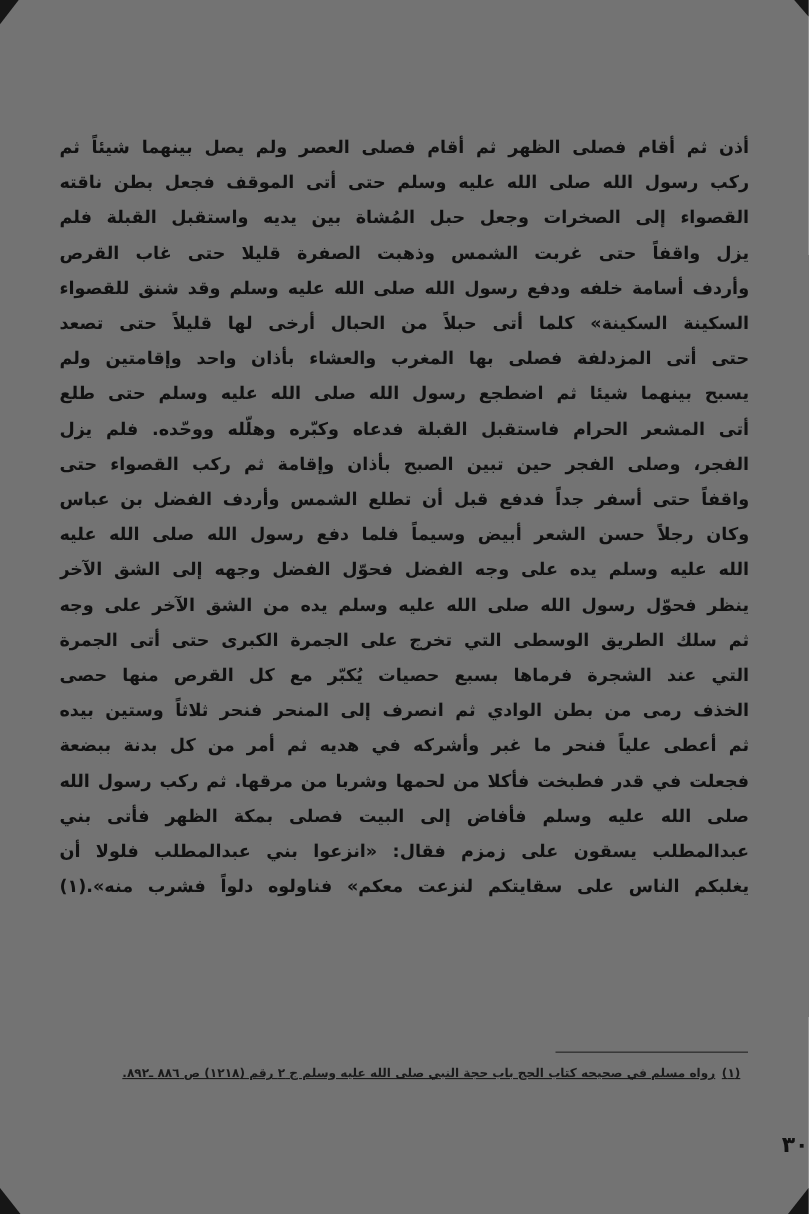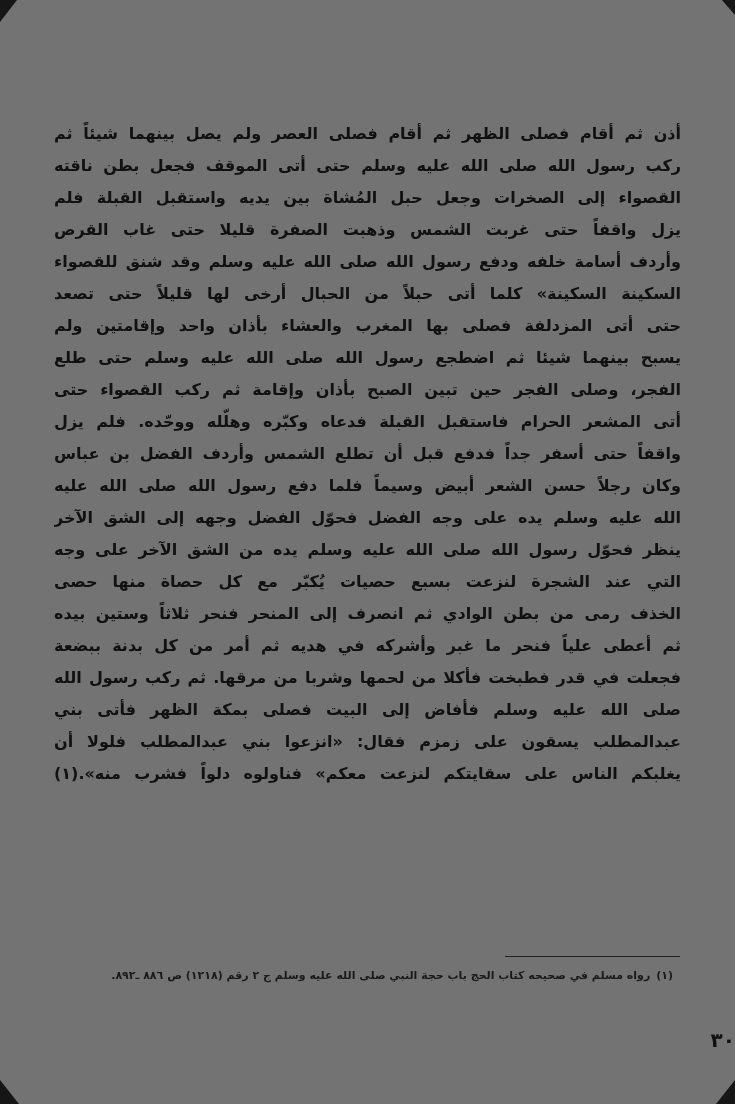--- a/index.html
+++ b/index.html
@@ -60,20 +60,21 @@
   .footnote {
     position: absolute;
     top: 968px;
     right: 62px;
     left: 40px;
     font-size: 11px;
     font-weight: 700;
     color: #1a1a1a;
     line-height: 16px;
     text-align: right;
+    text-decoration: underline;
   }
   .footnote-marker {
     margin-left: 6px;
   }
   .page-number {
     position: absolute;
     bottom: 52px;
     left: 0;
     right: 0;
     text-align: right;
@@ -94,27 +95,28 @@
 
   <div class="main-text">
       <div class="text-line">أذن ثم أقام فصلى الظهر ثم أقام فصلى العصر ولم يصل بينهما شيئاً ثم</div>
       <div class="text-line">ركب رسول الله صلى الله عليه وسلم حتى أتى الموقف فجعل بطن ناقته</div>
       <div class="text-line">القصواء إلى الصخرات وجعل حبل المُشاة بين يديه واستقبل القبلة فلم</div>
       <div class="text-line">يزل واقفاً حتى غربت الشمس وذهبت الصفرة قليلا حتى غاب القرص</div>
       <div class="text-line">وأردف أسامة خلفه ودفع رسول الله صلى الله عليه وسلم وقد شنق للقصواء</div>
       <div class="text-line">السكينة السكينة» كلما أتى حبلاً من الحبال أرخى لها قليلاً حتى تصعد</div>
       <div class="text-line">حتى أتى المزدلفة فصلى بها المغرب والعشاء بأذان واحد وإقامتين ولم</div>
       <div class="text-line">يسبح بينهما شيئا ثم اضطجع رسول الله صلى الله عليه وسلم حتى طلع</div>
+      <div class="text-line">أتى المشعر الحرام فاستقبل القبلة فدعاه وكبّره وهلّله ووحّده. فلم يزل</div>
       <div class="text-line">الفجر، وصلى الفجر حين تبين الصبح بأذان وإقامة ثم ركب القصواء حتى</div>
-      <div class="text-line">أتى المشعر الحرام فاستقبل القبلة فدعاه وكبّره وهلّله ووحّده. فلم يزل</div>
       <div class="text-line">واقفاً حتى أسفر جداً فدفع قبل أن تطلع الشمس وأردف الفضل بن عباس</div>
       <div class="text-line">وكان رجلاً حسن الشعر أبيض وسيماً فلما دفع رسول الله صلى الله عليه</div>
       <div class="text-line">الله عليه وسلم يده على وجه الفضل فحوّل الفضل وجهه إلى الشق الآخر</div>
       <div class="text-line">ينظر فحوّل رسول الله صلى الله عليه وسلم يده من الشق الآخر على وجه</div>
-      <div class="text-line">التي عند الشجرة لنزعت بسبع حصيات يُكبّر مع كل حصاة منها حصى</div>
+      <div class="text-line">ثم سلك الطريق الوسطى التي تخرج على الجمرة الكبرى حتى أتى الجمرة</div>
+      <div class="text-line">التي عند الشجرة فرماها بسبع حصيات يُكبّر مع كل القرص منها حصى</div>
       <div class="text-line">الخذف رمى من بطن الوادي ثم انصرف إلى المنحر فنحر ثلاثاً وستين بيده</div>
       <div class="text-line">ثم أعطى علياً فنحر ما غبر وأشركه في هديه ثم أمر من كل بدنة ببضعة</div>
       <div class="text-line">فجعلت في قدر فطبخت فأكلا من لحمها وشربا من مرقها. ثم ركب رسول الله</div>
       <div class="text-line">صلى الله عليه وسلم فأفاض إلى البيت فصلى بمكة الظهر فأتى بني</div>
       <div class="text-line">عبدالمطلب يسقون على زمزم فقال: «انزعوا بني عبدالمطلب فلولا أن</div>
       <div class="text-line">يغلبكم الناس على سقايتكم لنزعت معكم» فناولوه دلواً فشرب منه».(١)</div>
     </div>
 
   <div class="footnote-rule"></div>
 

